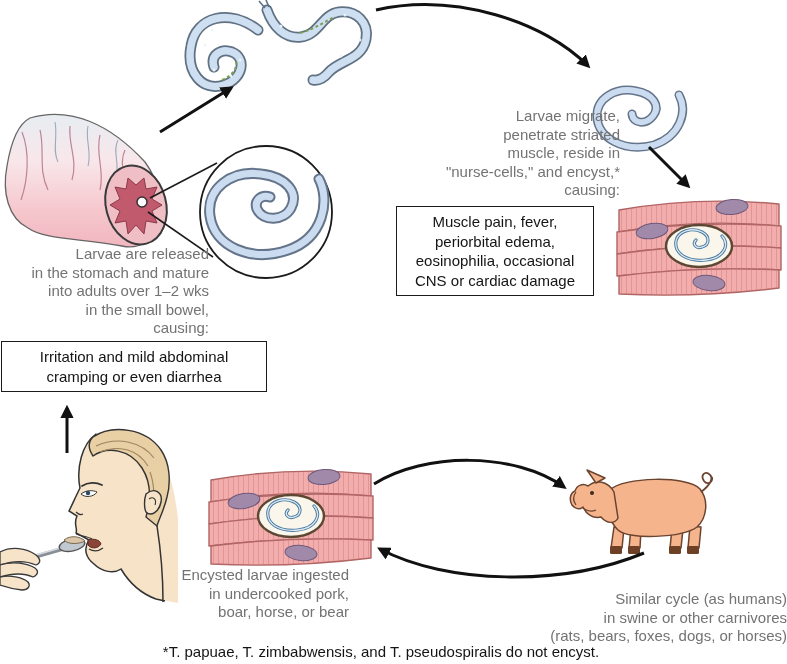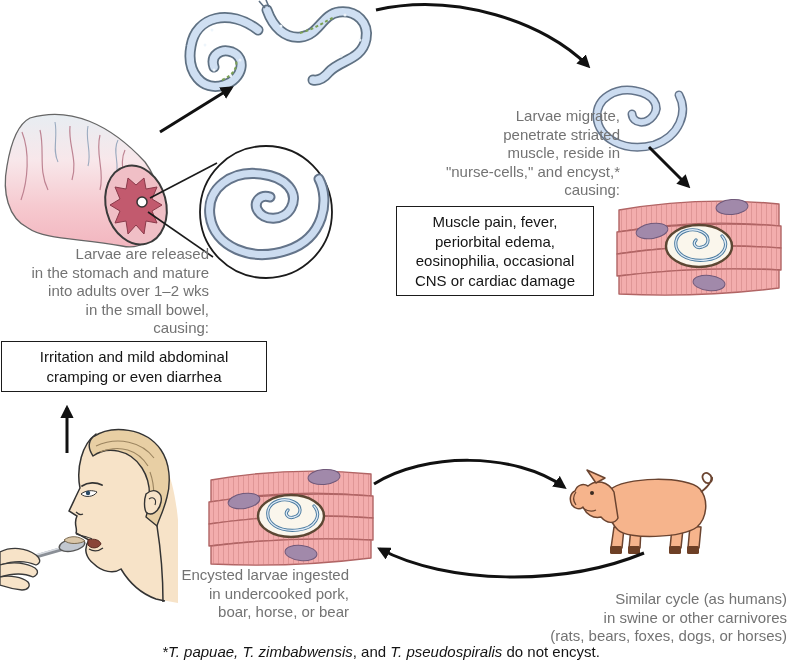--- a/index.html
+++ b/index.html
@@ -14,21 +14,21 @@
   }
   .note-box {
     position:absolute; box-sizing:border-box; background:#ffffff;
     border:1.7px solid #1b1b1b; text-align:center; white-space:pre-line;
     font-size:15px; line-height:1.3; color:#141414; padding:5px 3px;
   }
   .footnote {
     position:absolute; left:0; top:643px; width:762px; text-align:center;
     font-size:15px; color:#141414;
   }
-  .footnote .it { font-style:italic; }
+  .footnote .it { }
 </style>
 </head>
 <body>
 
 <div class="canvas">
 
   <svg class="art" width="787" height="664" viewBox="0 0 787 664">
     <defs>
       <marker id="ah" viewBox="0 0 10 10" refX="7.5" refY="5" markerWidth="4.4" markerHeight="4.4" orient="auto">
         <path d="M0,0 L10,5 L0,10 Z" fill="#111111"></path>

